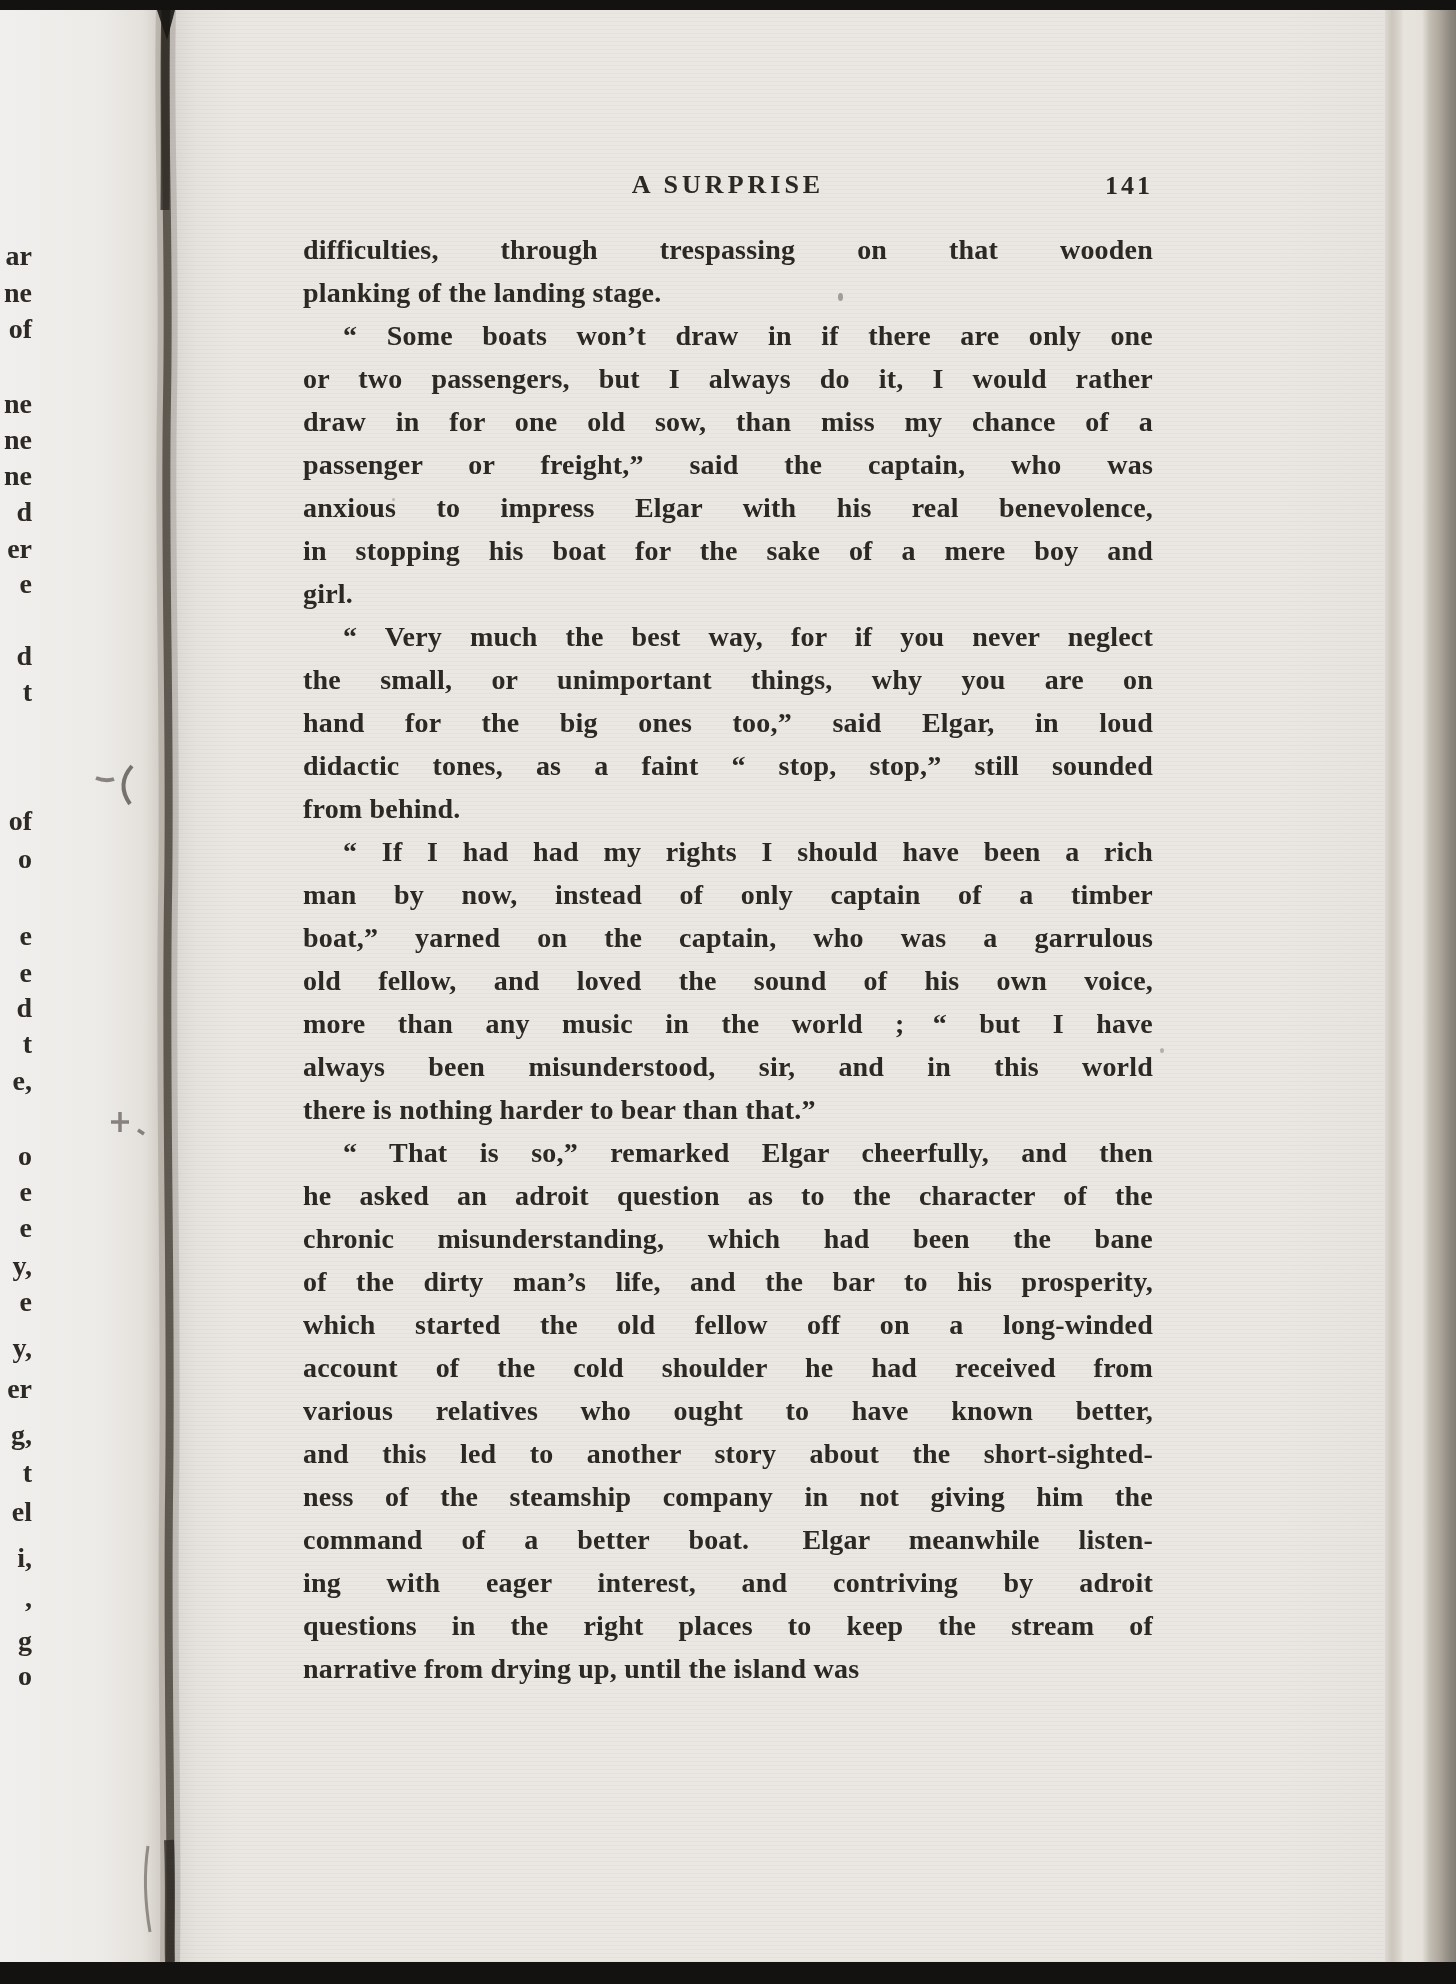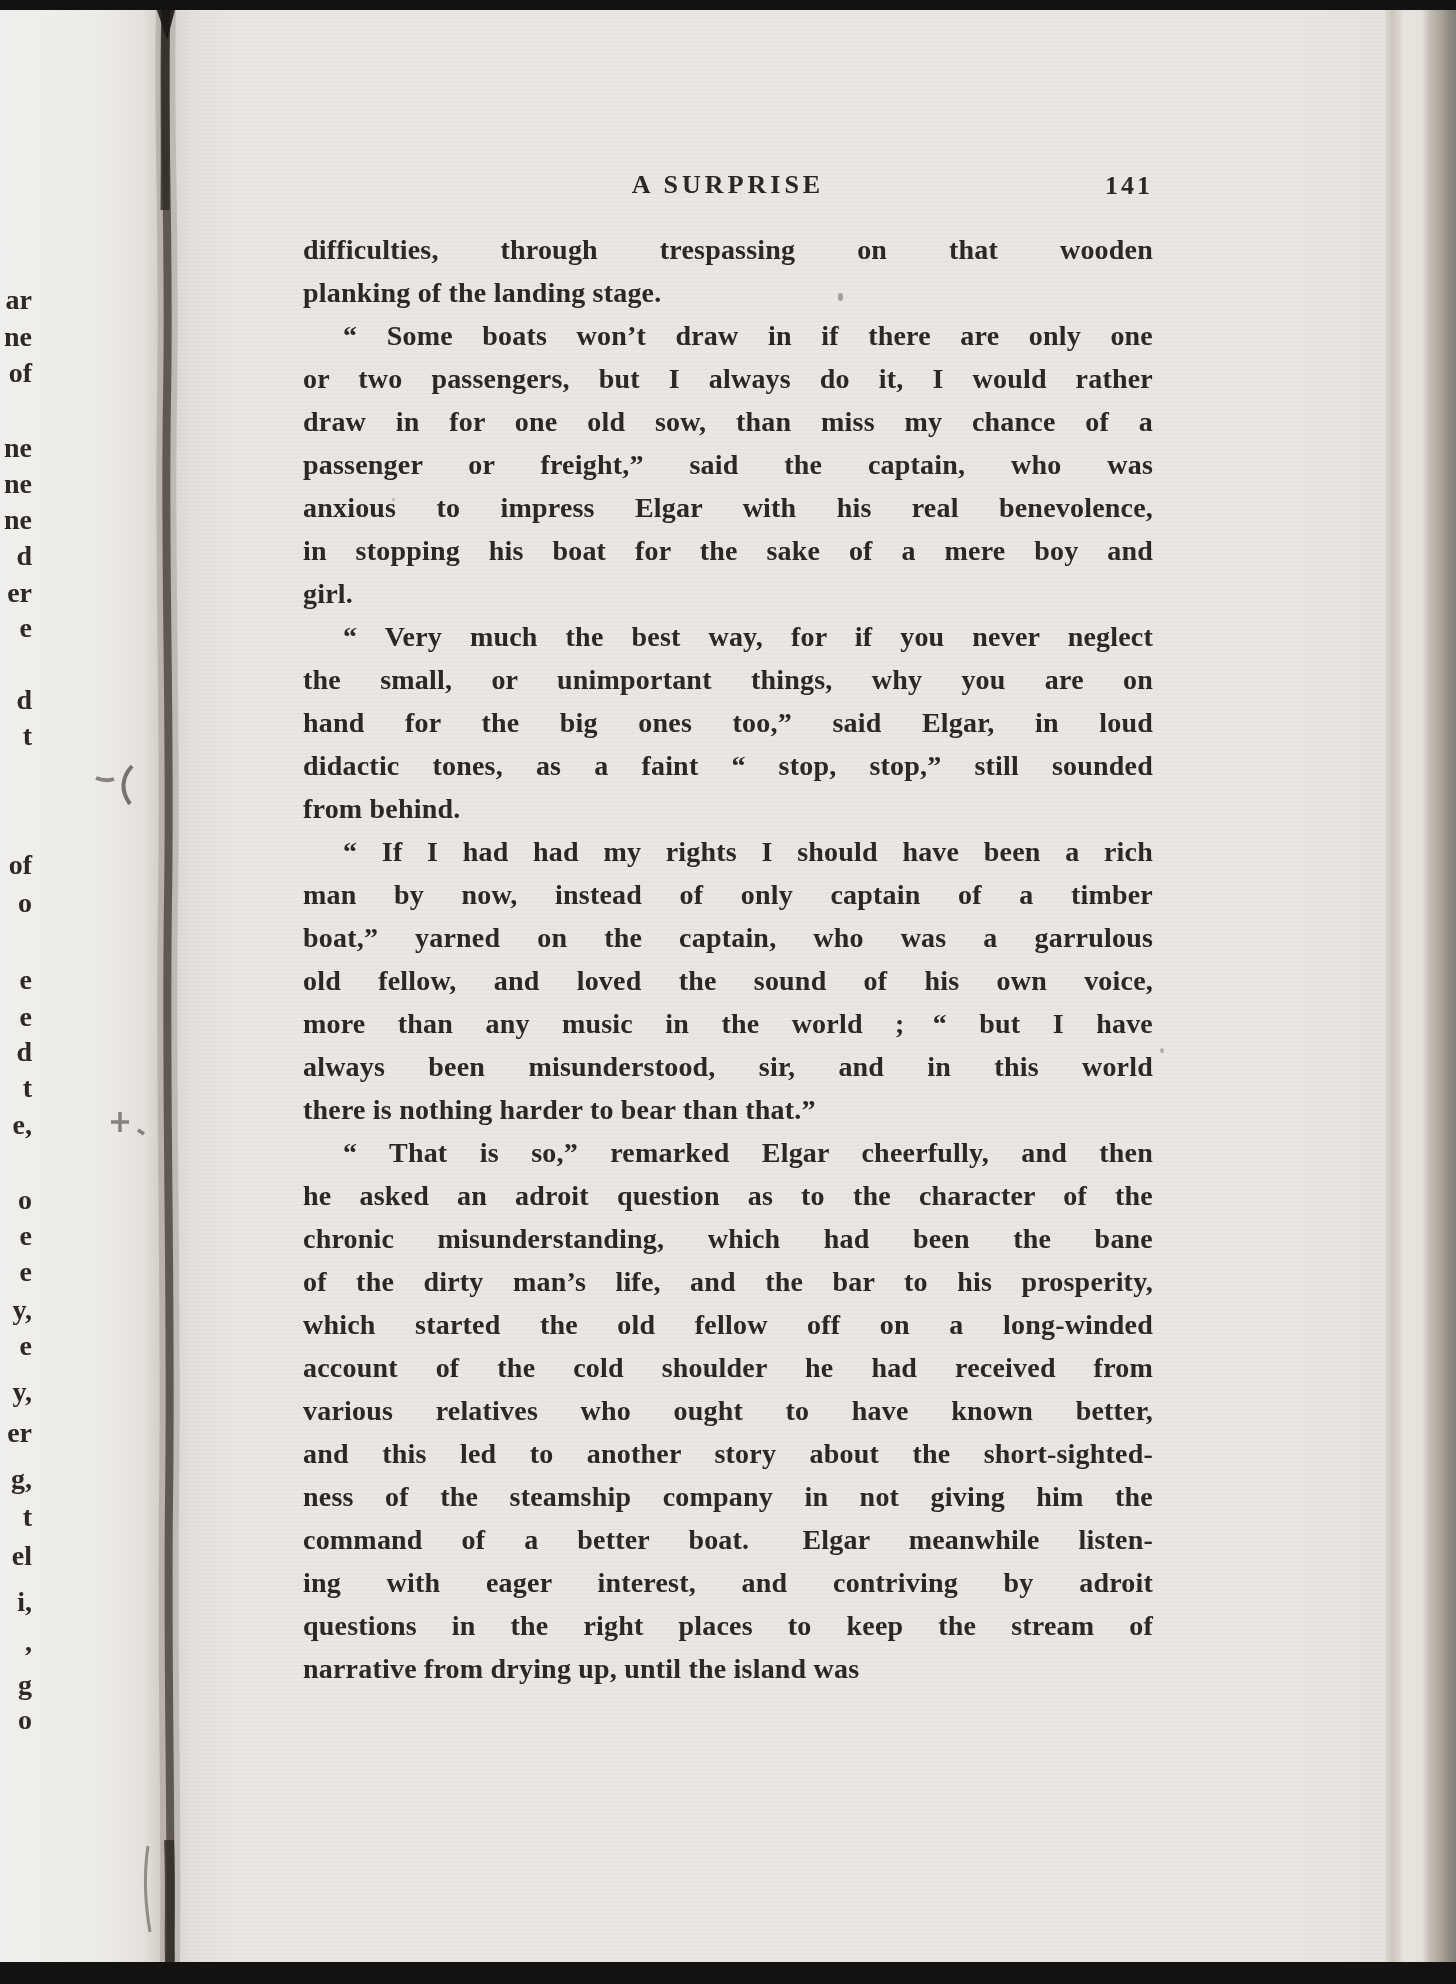--- a/index.html
+++ b/index.html
@@ -12,21 +12,21 @@
   .bar{position:absolute;left:0;width:1456px;background:#141210;z-index:60;}
   .bar.top{top:0;height:10px;}
   .bar.bottom{top:1962px;height:22px;}
   
   .left-page{
     position:absolute;left:0;top:10px;width:166px;height:1952px;z-index:5;
     background:linear-gradient(to right,#f0efed 0%,#edebe8 60%,#e4e1dc 86%,#d2cdc6 97%);
   }
   .frag{
     position:absolute;left:0;width:32px;text-align:right;
-    font-size:28px;font-weight:600;color:#2d2a26;line-height:32px;white-space:nowrap;margin-top:44px;
+    font-size:28px;font-weight:600;color:#2d2a26;line-height:32px;white-space:nowrap;
   }
   
   .gutter-svg{position:absolute;left:0;top:0;z-index:20;}
   
   .page{
     position:absolute;left:166px;top:10px;width:1219px;height:1952px;z-index:10;
     background:linear-gradient(to right,#d8d4cf 0px,#e5e2de 30px,#eae7e3 70px,#eae7e3 1120px,#e6e3de 1219px);
   }
   .page::after{ 
     content:"";position:absolute;inset:0;pointer-events:none;

